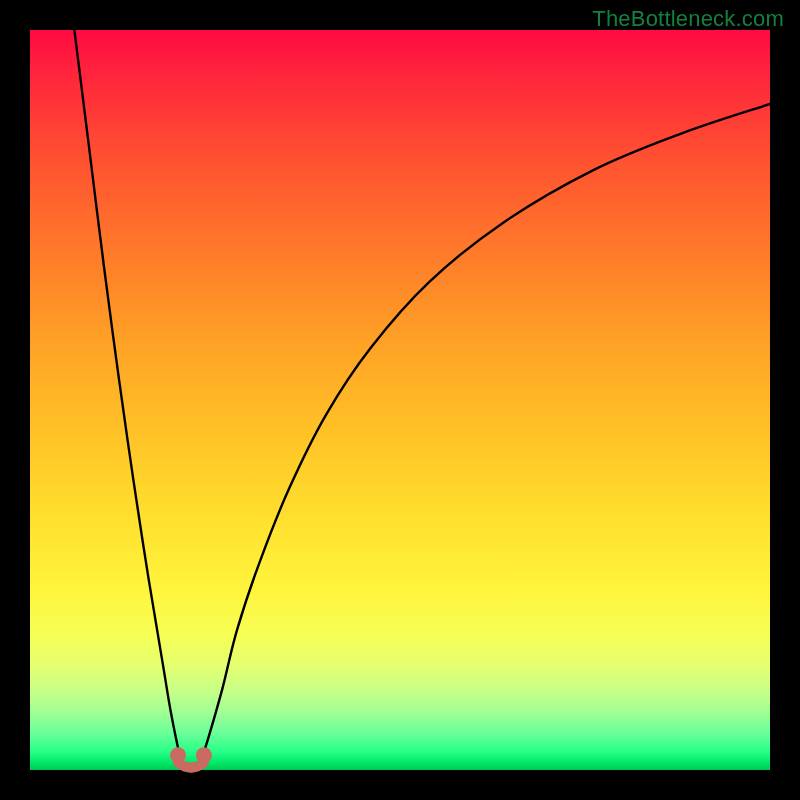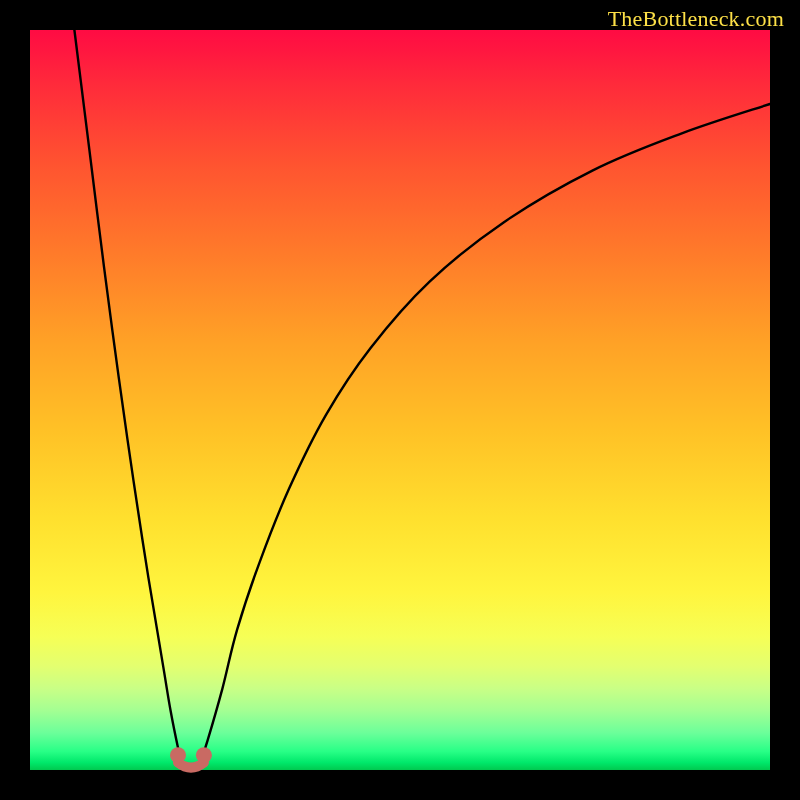--- a/index.html
+++ b/index.html
@@ -7,23 +7,23 @@
   .frame {
     position: relative;
     width: 800px;
     height: 800px;
     background: #000;
   }
   .watermark {
     position: absolute;
     top: 6px;
     right: 16px;
-    font-family: Liberation Serif, serif;
+    font-family: Liberation Sans, sans-serif;
     font-size: 22px;
-    color: #fde047;
+    color: #15803d;
     letter-spacing: 0.2px;
   }
   .plot-area {
     position: absolute;
     left: 30px;
     top: 30px;
     width: 740px;
     height: 740px;
     background: linear-gradient(to bottom,
       #ff0b43 0%,

